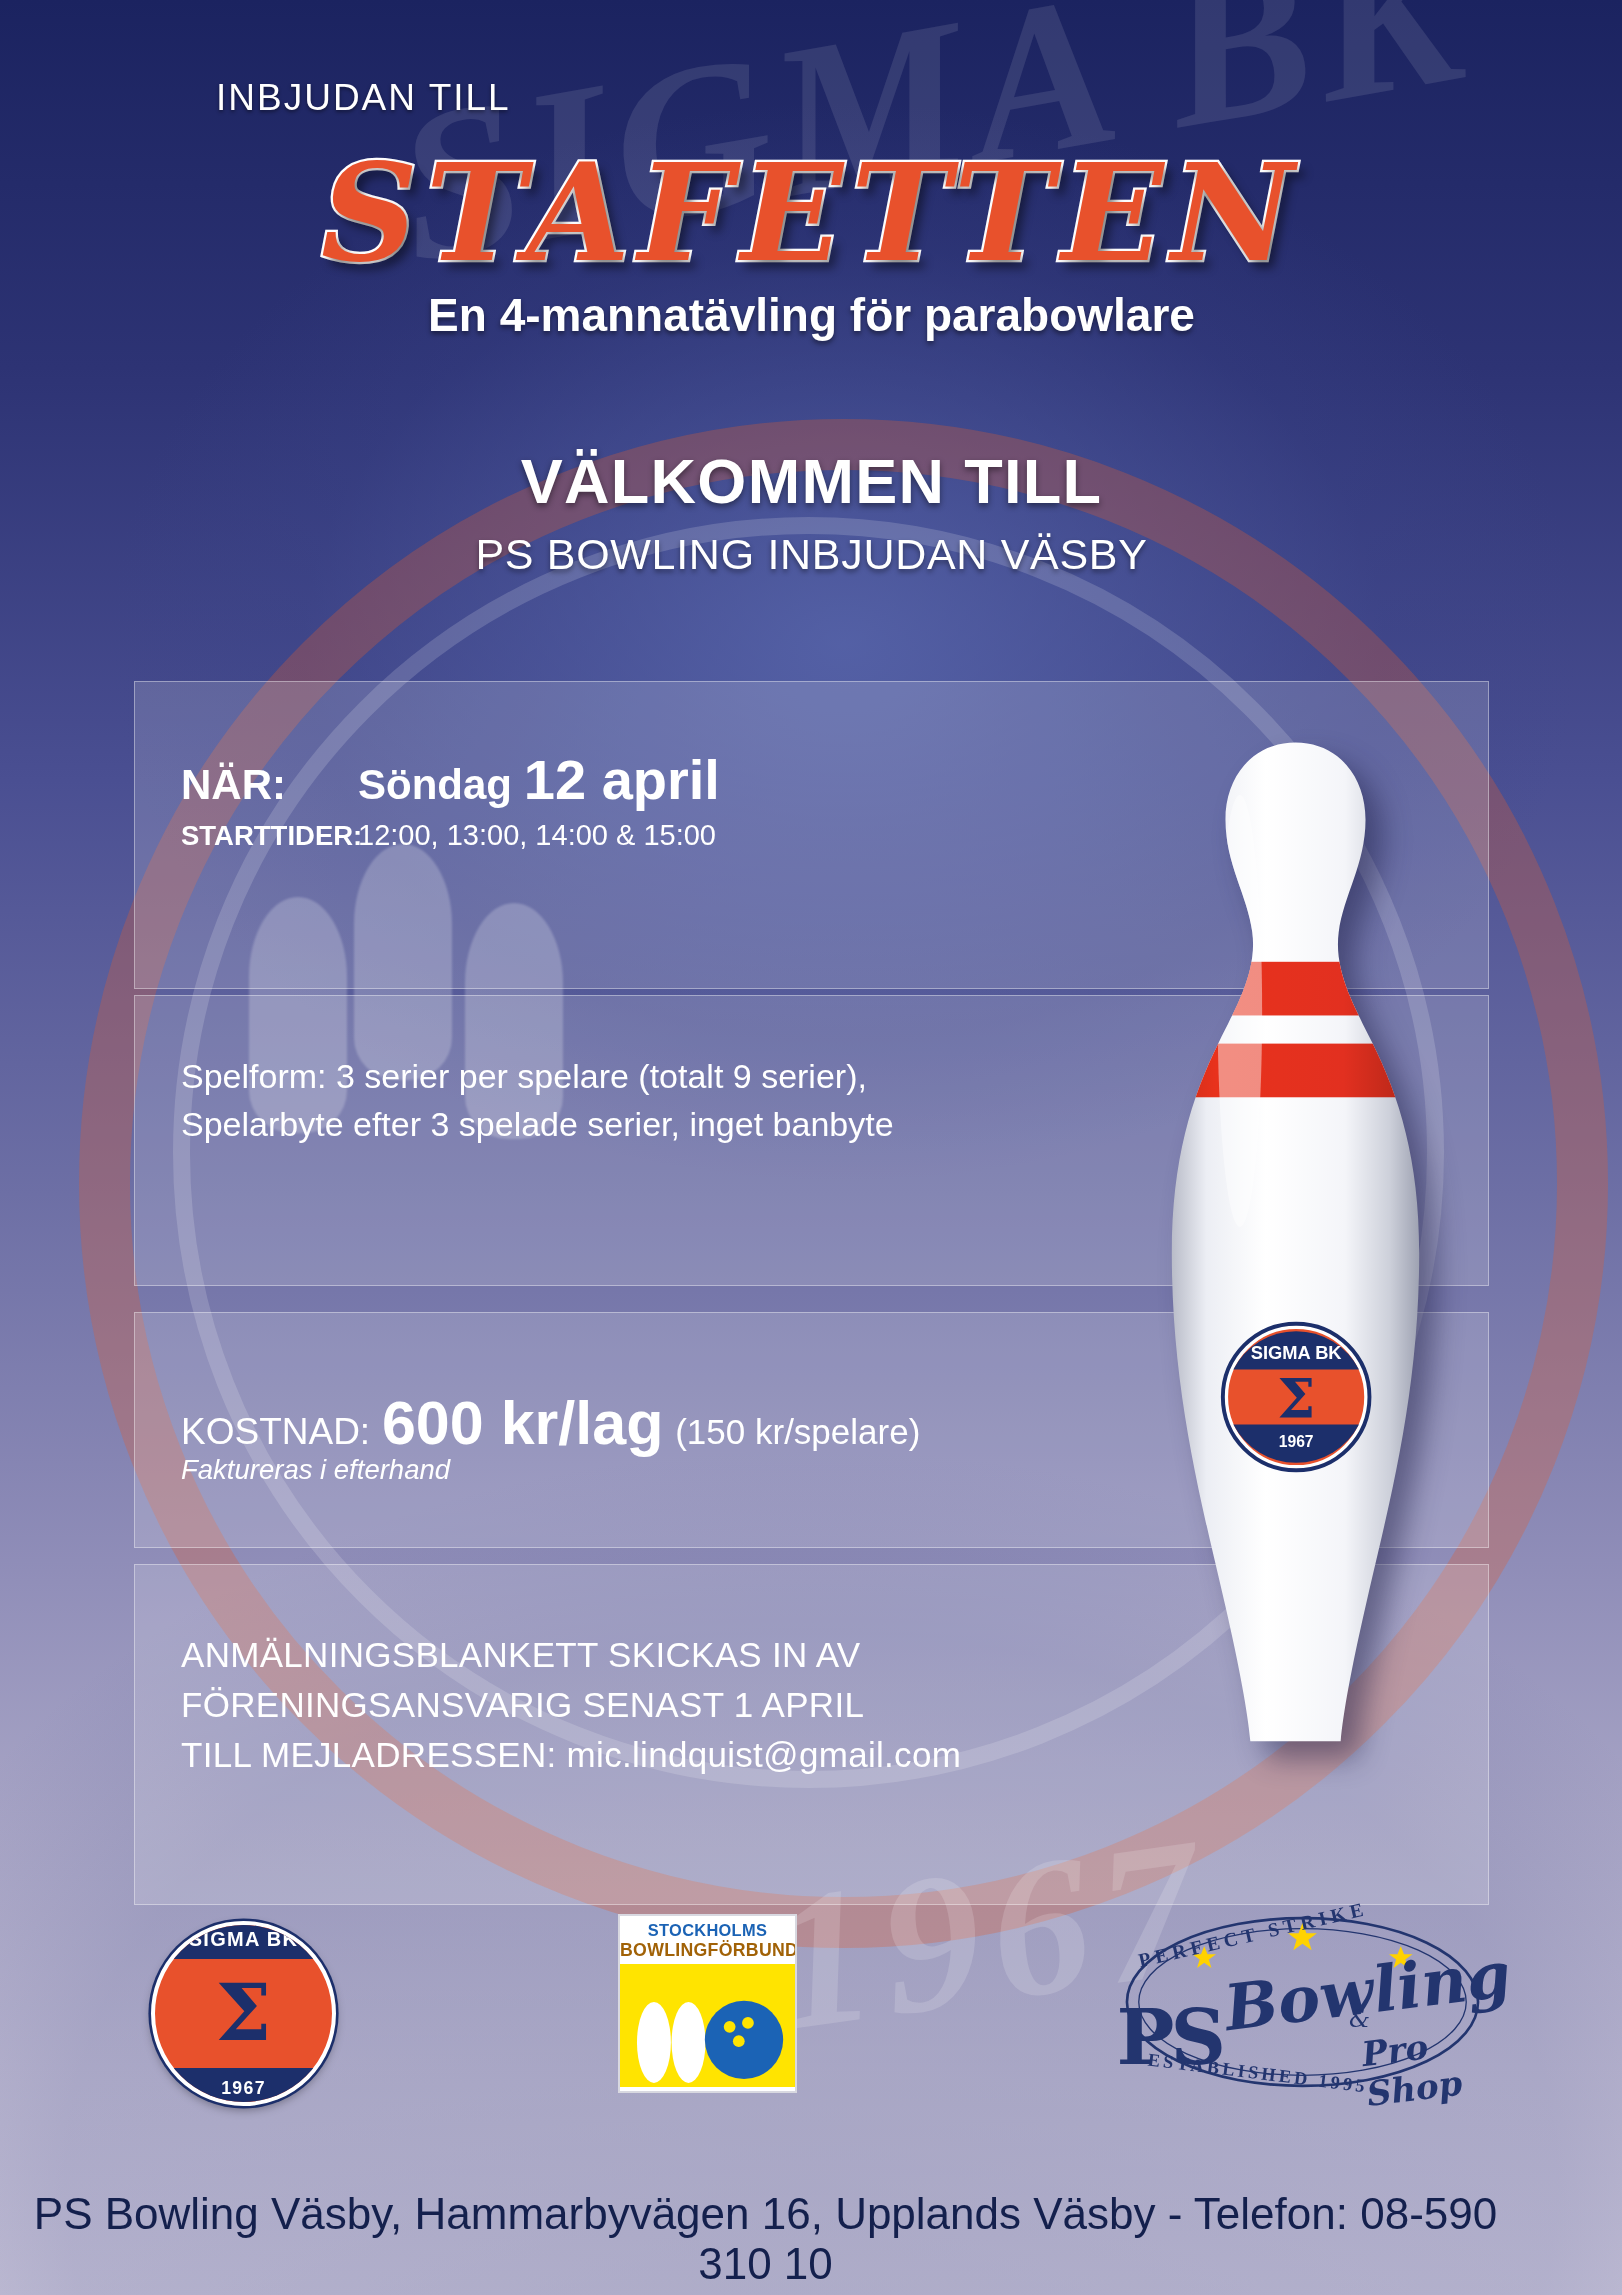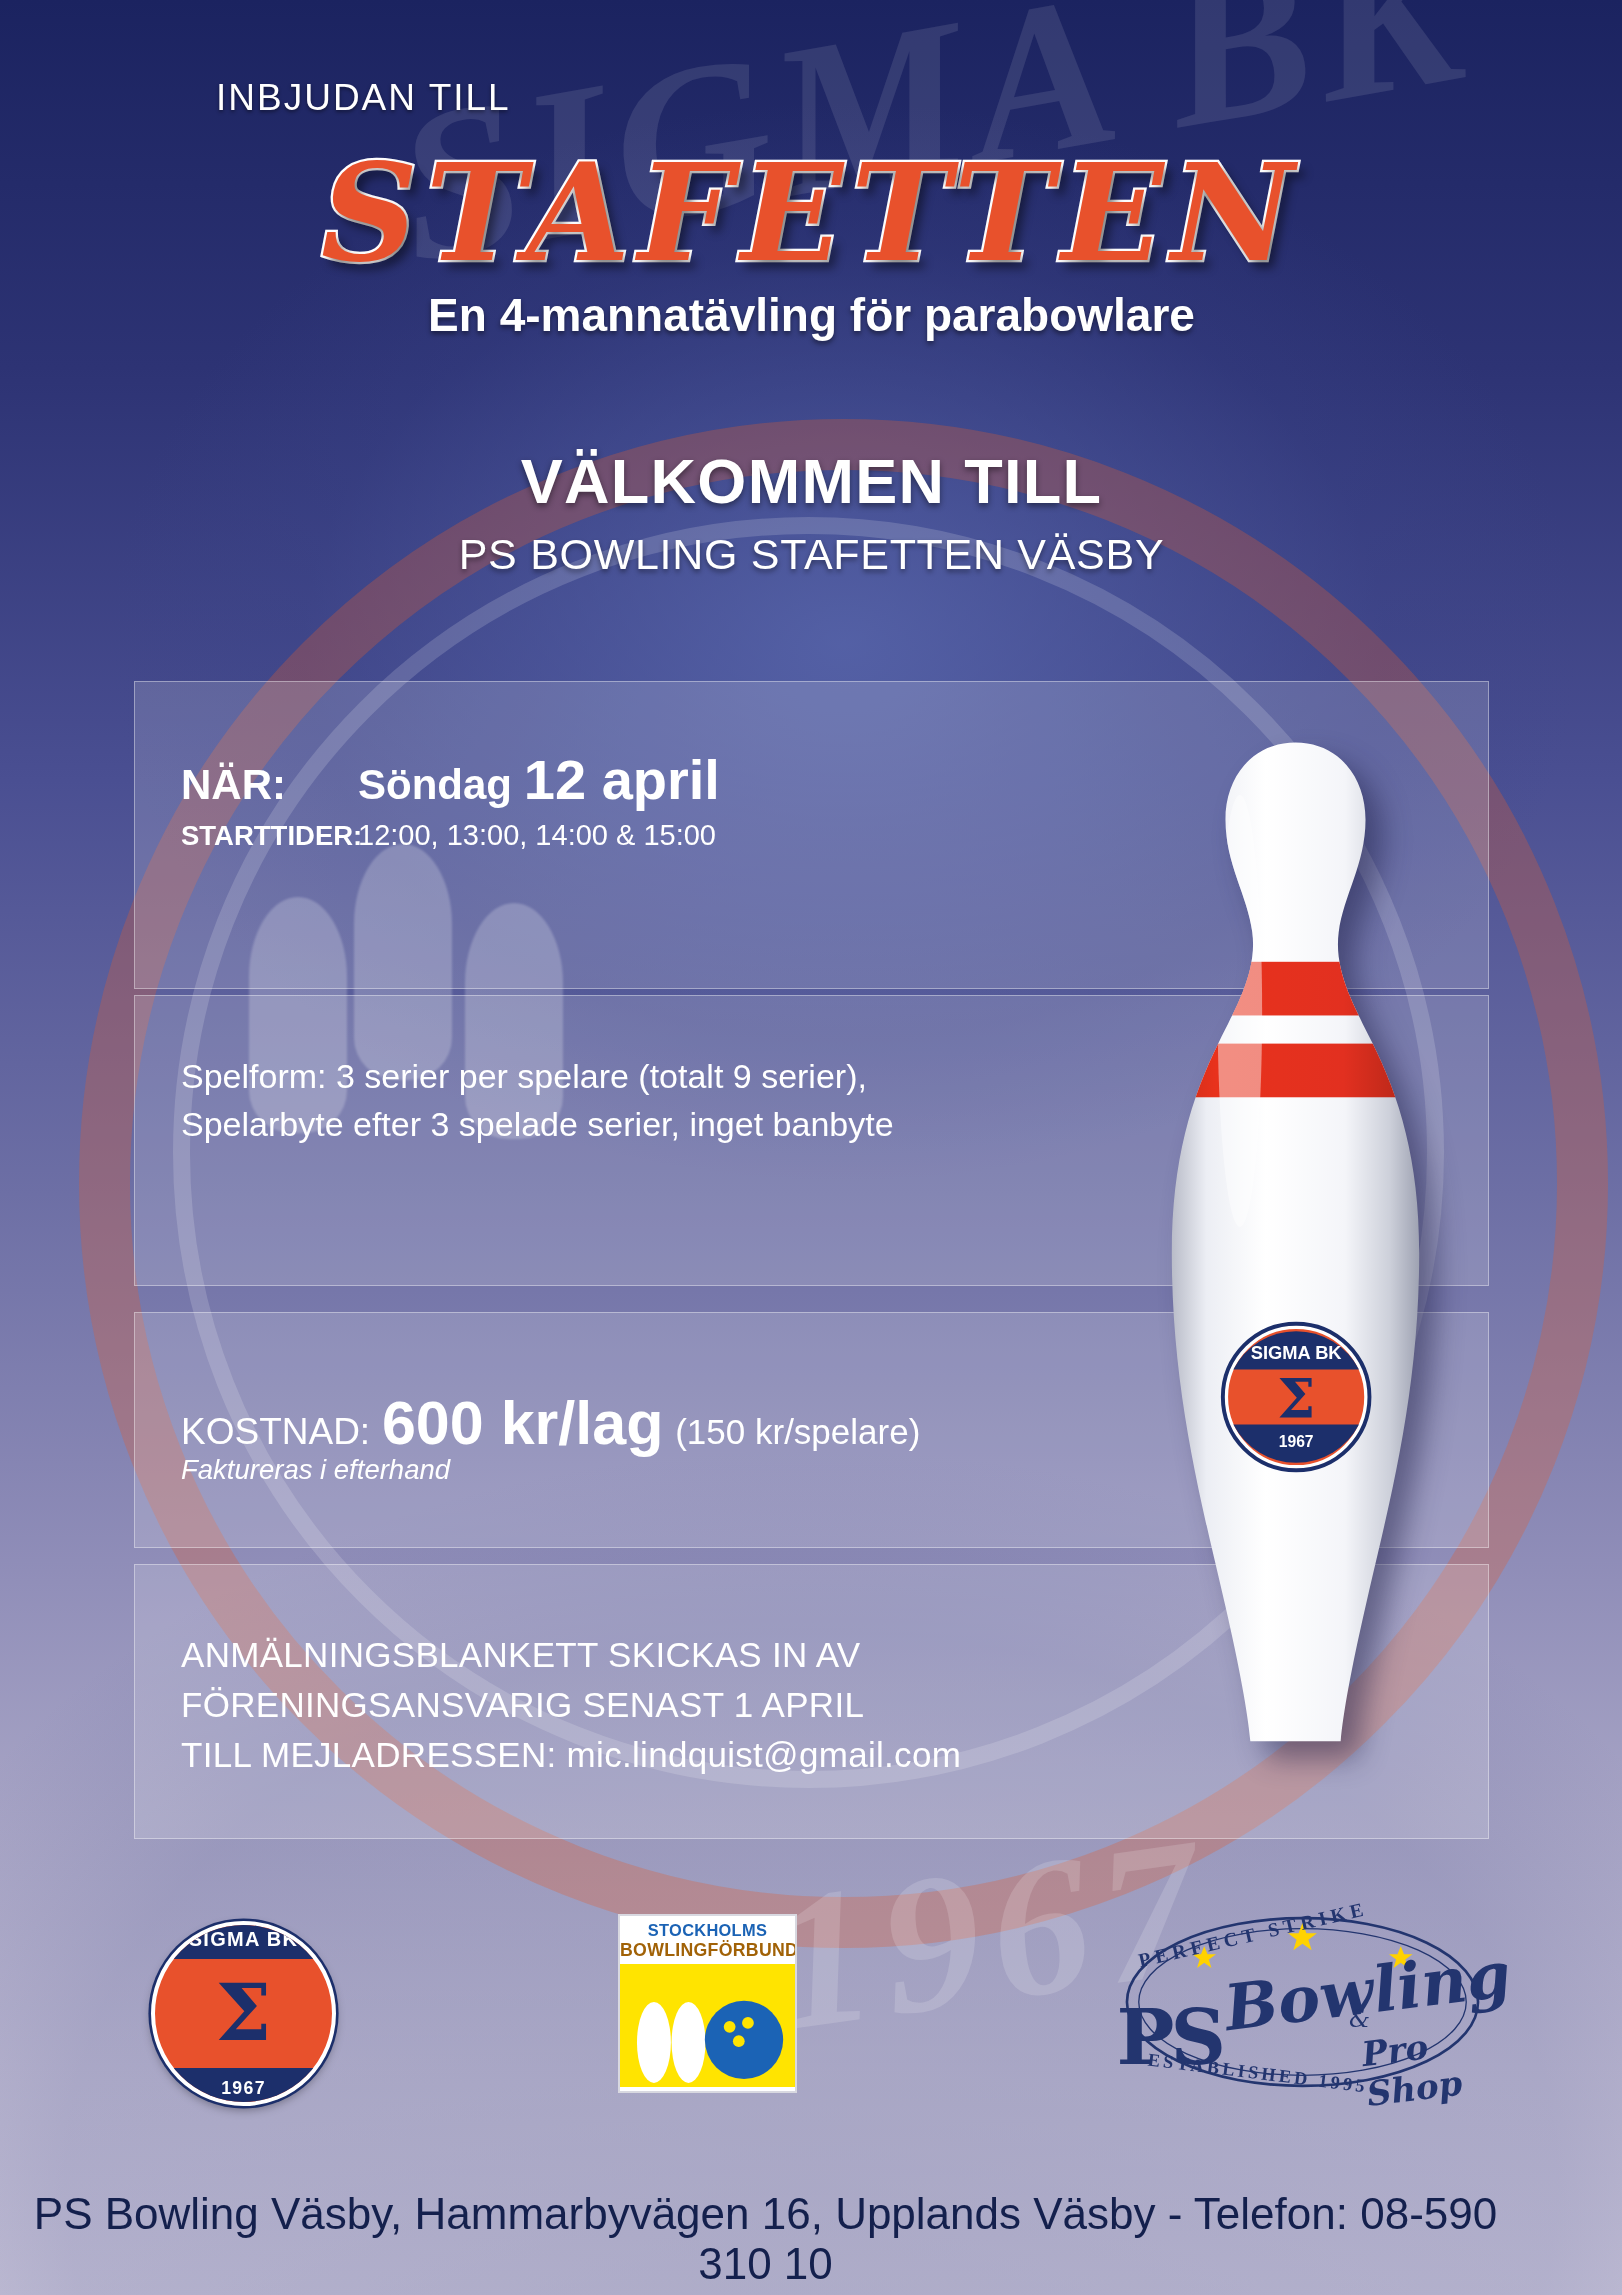--- a/index.html
+++ b/index.html
@@ -152,21 +152,21 @@
     position: absolute;
     left: 134px;
     width: 1355px;
     background: rgba(255,255,255,0.16);
     border: 1.3px solid rgba(255,255,255,0.38);
     box-sizing: border-box;
   }
   #panel-when  { top: 681px; height: 308px; }
   #panel-format{ top: 995px; height: 291px; }
   #panel-cost  { top: 1312px; height: 236px; padding-left: 36px; }
-  #panel-signup{ top: 1564px; height: 275px; text-decoration: underline; }
+  #panel-signup{ top: 1564px; height: 341px; text-decoration: underline; }
 
   .row-when {
     position: absolute;
     left: 46px;
     top: 65px;
     display: flex;
     align-items: baseline;
   }
   .lbl-nar {
     font-size: 42px;
@@ -411,21 +411,21 @@
   <div class="bg-art bg-pins">
     <div class="bg-pin" style="left:0px;   top:92px;"></div>
     <div class="bg-pin" style="left:105px; top:39px;"></div>
     <div class="bg-pin" style="left:216px; top:98px;"></div>
   </div>
 
   <div class="invite-kicker">INBJUDAN TILL</div>
   <div class="title-main">STAFETTEN</div>
   <div class="title-sub">En 4-mannatävling för parabowlare</div>
   <div class="welcome-1">VÄLKOMMEN TILL</div>
-  <div class="welcome-2">PS BOWLING STAFETTEN VÄSBY</div>
+  <div class="welcome-2">PS BOWLING INBJUDAN VÄSBY</div>
 
   <div class="panel" id="panel-when">
     <div class="row-when">
       <span class="lbl-nar">NÄR:</span>
       <span class="val-when-day">Söndag</span>
       <span class="val-when-date">12 april</span>
     </div>
     <div class="row-start">
       <span class="lbl-start">STARTTIDER:</span>
       <span class="val-start">12:00, 13:00, 14:00 &amp; 15:00</span>

